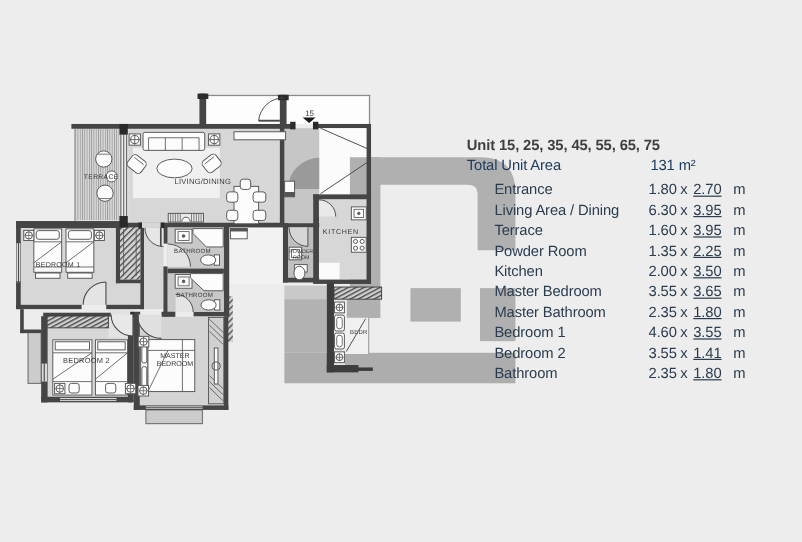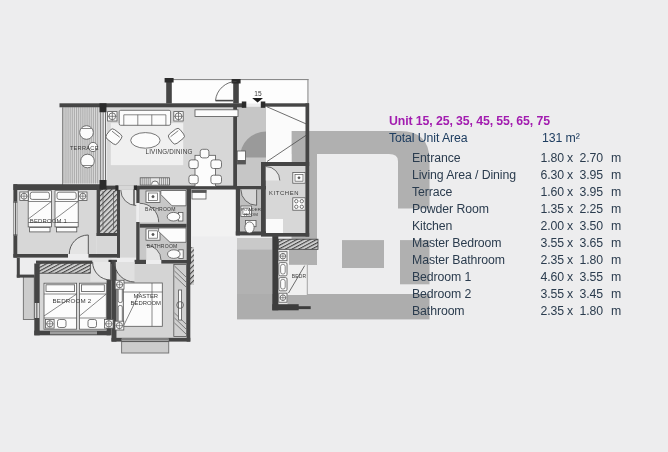--- a/index.html
+++ b/index.html
@@ -3,21 +3,21 @@
 <meta charset="utf-8">
 <style>
   html,body{margin:0;padding:0;}
   body{width:668px;height:452px;background:#ededee;font-family:"Liberation Sans",sans-serif;position:relative;overflow:hidden;}
   #plan{position:absolute;left:0;top:0;}
   .tbl{position:absolute;color:#2b3c4e;}
   .trow{position:absolute;font-size:12.3px;letter-spacing:-0.1px;white-space:nowrap;}
   .lbl{position:absolute;left:412px;}
   .c1{position:absolute;left:522px;width:42px;text-align:right;}
   .cx{position:absolute;left:564px;width:12px;text-align:center;}
-  .c2{position:absolute;left:576px;width:27px;text-align:right;}
+  .c2{position:absolute;left:576px;width:27px;text-align:center;text-decoration:underline;}
   .cm{position:absolute;left:611px;}
 </style>
 </head>
 <body>
 
 <svg id="plan" width="668" height="452" viewBox="0 0 668 452">
 <defs>
 <pattern id="diagHatch" width="3.6" height="3.6" patternUnits="userSpaceOnUse" patternTransform="rotate(45)">
   <rect width="3.6" height="3.6" fill="#d2d2d2"></rect>
   <rect width="1.1" height="3.6" fill="#4a4a4a"></rect>
@@ -513,21 +513,21 @@
 
 <text x="251" y="210.8" font-size="4.4">POWDER</text>
 <text x="251" y="216" font-size="4.4">ROOM</text>
 
 <text x="299" y="278.4" font-size="5" letter-spacing="0.2">BEDR</text>
 </g>
 </svg>
 
 <div class="tbl">
 
-  <div class="trow" style="left:389px;top:113.5px;font-weight:bold;color:#a21caf;">Unit 15, 25, 35, 45, 55, 65, 75</div>
+  <div class="trow" style="left:389px;top:113.5px;font-weight:bold;color:#404040;">Unit 15, 25, 35, 45, 55, 65, 75</div>
 
   <div class="trow" style="left:389px;top:130.7px;font-weight:normal;color:#1e3d60;">Total Unit Area</div>
   <div class="trow" style="left:542px;top:130.7px;font-weight:normal;color:#1e3d60;">131 m²</div>
 
   <div class="trow" style="top:151.2px;">
       <span class="lbl">Entrance</span>
       <span class="c1">1.80</span>
       <span class="cx">x</span>
       <span class="c2">2.70</span>
       <span class="cm">m</span>
@@ -586,21 +586,21 @@
       <span class="c1">4.60</span>
       <span class="cx">x</span>
       <span class="c2">3.55</span>
       <span class="cm">m</span>
     </div>
 
   <div class="trow" style="top:287.3px;">
       <span class="lbl">Bedroom 2</span>
       <span class="c1">3.55</span>
       <span class="cx">x</span>
-      <span class="c2">3.45</span>
+      <span class="c2">1.41</span>
       <span class="cm">m</span>
     </div>
 
   <div class="trow" style="top:304.3px;">
       <span class="lbl">Bathroom</span>
       <span class="c1">2.35</span>
       <span class="cx">x</span>
       <span class="c2">1.80</span>
       <span class="cm">m</span>
     </div>

